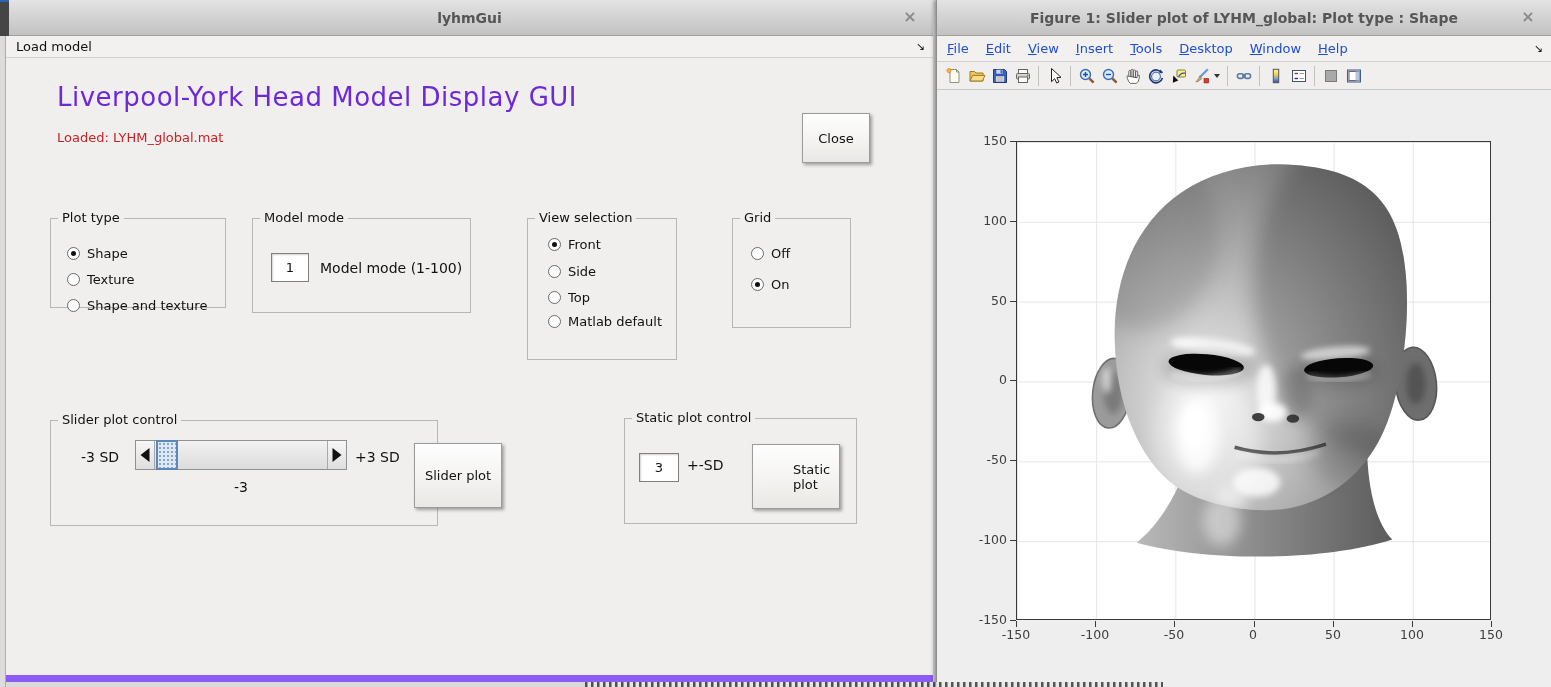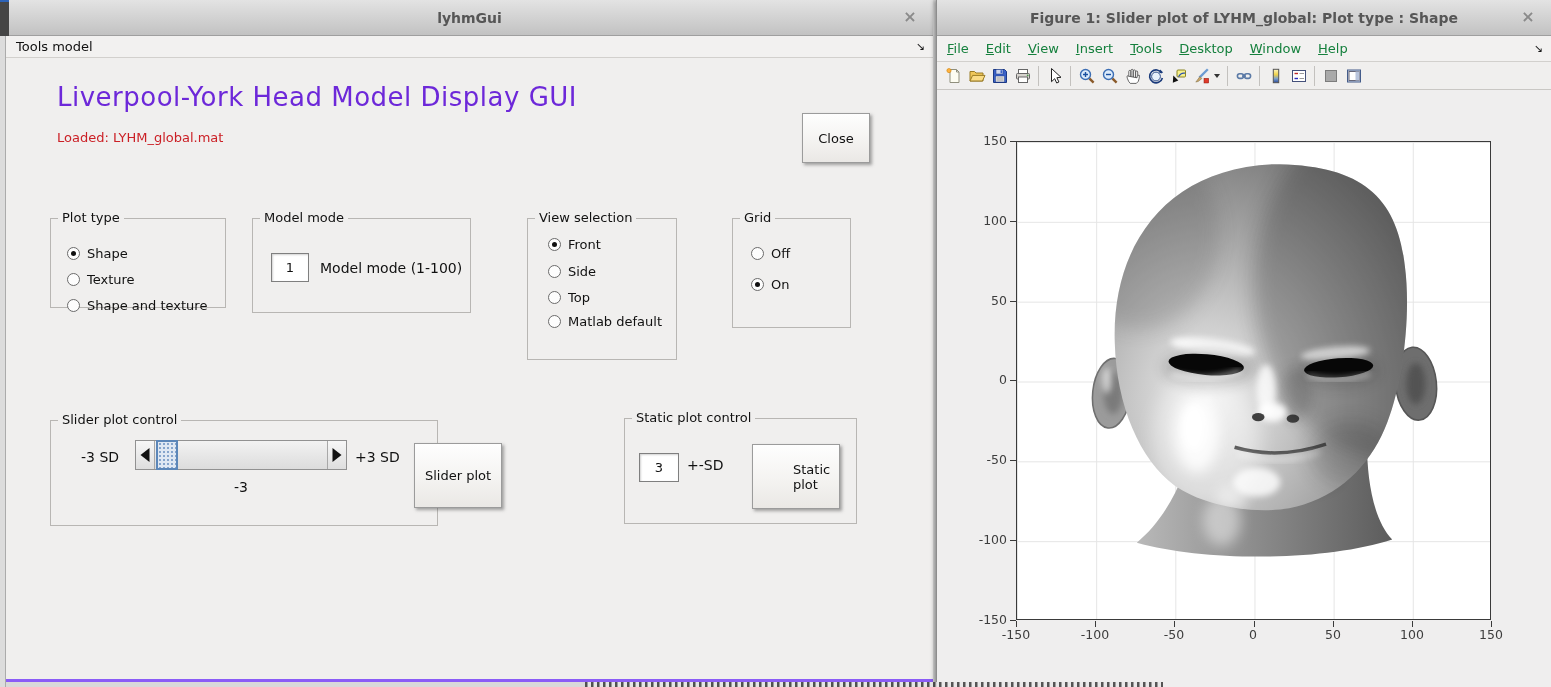--- a/index.html
+++ b/index.html
@@ -21,21 +21,21 @@
   .menubar {
     position:absolute; left:0; right:0;
     background:#f2f1f0; border-bottom:1px solid #d2d0cd;
     display:flex; align-items:center; font-size:13px;
   }
   .overflow-arrow { position:absolute; right:8px; font-size:11px; color:#1a1a1a; }
 
   
   .left-strip { position:absolute; left:0; top:0; width:6px; height:687px; background:#dcdcdc; border-right:1px solid #ababab; }
   .dark-sliver { position:absolute; left:0; top:0; width:9px; height:36px; background:#454545; border-top:2px solid #2d63b8; }
-  #lyhm-window { position:absolute; left:6px; top:0; width:927px; height:682px; background:#f0efee; border-bottom:3px solid #8b5cf6; }
+  #lyhm-window { position:absolute; left:6px; top:0; width:927px; height:682px; background:#f0efee; border-bottom:7px solid #8b5cf6; }
   #lyhm-window .menubar { top:36px; height:22px; padding:0 10px; }
   .lw-body { position:absolute; left:0; top:58px; right:0; bottom:0; }
 
   .gui-heading { position:absolute; left:51px; top:24px; font-size:26px; color:#6d28d9; letter-spacing:0.5px; }
   .status-text { position:absolute; left:51px; top:72px; font-size:13px; color:#cb2026; }
 
   .btn3d {
     position:absolute;
     background:linear-gradient(180deg,#fefefe,#f4f3f1 55%,#eae8e5);
     border:1px solid #9b9b9b;
@@ -76,21 +76,21 @@
     background-color:#dfe8f3;
     background-image:radial-gradient(#86a5cc 1px, transparent 1.2px);
     background-size:4px 4px;
     border:2px solid #5c87b9;
   }
 
   
   #figure-window { position:absolute; left:936px; top:0; width:615px; height:687px; background:#efeeee;
     border-left:1px solid #8d8d8d; box-shadow:-2px 0 4px rgba(0,0,0,.35); }
   #figure-window .menubar { top:36px; height:26px; padding:0 0 0 10px; }
-  .fmenu-item { display:inline-block; margin-right:17px; font-size:13px; color:#15803d; }
+  .fmenu-item { display:inline-block; margin-right:17px; font-size:13px; color:#1d4ed8; }
   .fmenu-item::first-letter { text-decoration:underline; }
 
   .ftoolbar { position:absolute; left:0; right:0; top:62px; height:28px; background:#f0efee; border-bottom:1px solid #c9c7c4;
     display:flex; align-items:center; padding-left:5px; }
   .tool { width:23px; height:22px; display:flex; align-items:center; justify-content:center; flex:none; }
   .tool svg { width:18px; height:18px; display:block; }
   .tsep { width:1px; height:20px; background:#c3c1be; margin:0 4px; flex:none; }
   .caret { width:0; height:0; border-top:4px solid #333; border-left:3.5px solid transparent; border-right:3.5px solid transparent; margin:0 3px 0 1px; }
 
   .fig-canvas { position:absolute; left:0; right:0; top:90px; bottom:0; background:#efeeee; }
@@ -119,21 +119,21 @@
 <body>
 
 <div class="left-strip"></div>
 
 <div id="lyhm-window">
   <div class="titlebar">
     <span class="title">lyhmGui</span>
     <span class="x-btn">×</span>
   </div>
   <div class="menubar">
-    <span>Tools model</span>
+    <span>Load model</span>
     <span class="overflow-arrow">↘</span>
   </div>
 
   <div class="lw-body">
     <div class="gui-heading">Liverpool-York Head Model Display GUI</div>
     <div class="status-text">Loaded: LYHM_global.mat</div>
 
     <div class="btn3d" style="left:796px; top:55px; width:68px; height:50px;">Close</div>
 
     <div class="panel" style="left:44px; top:160px; width:176px; height:90px;">

